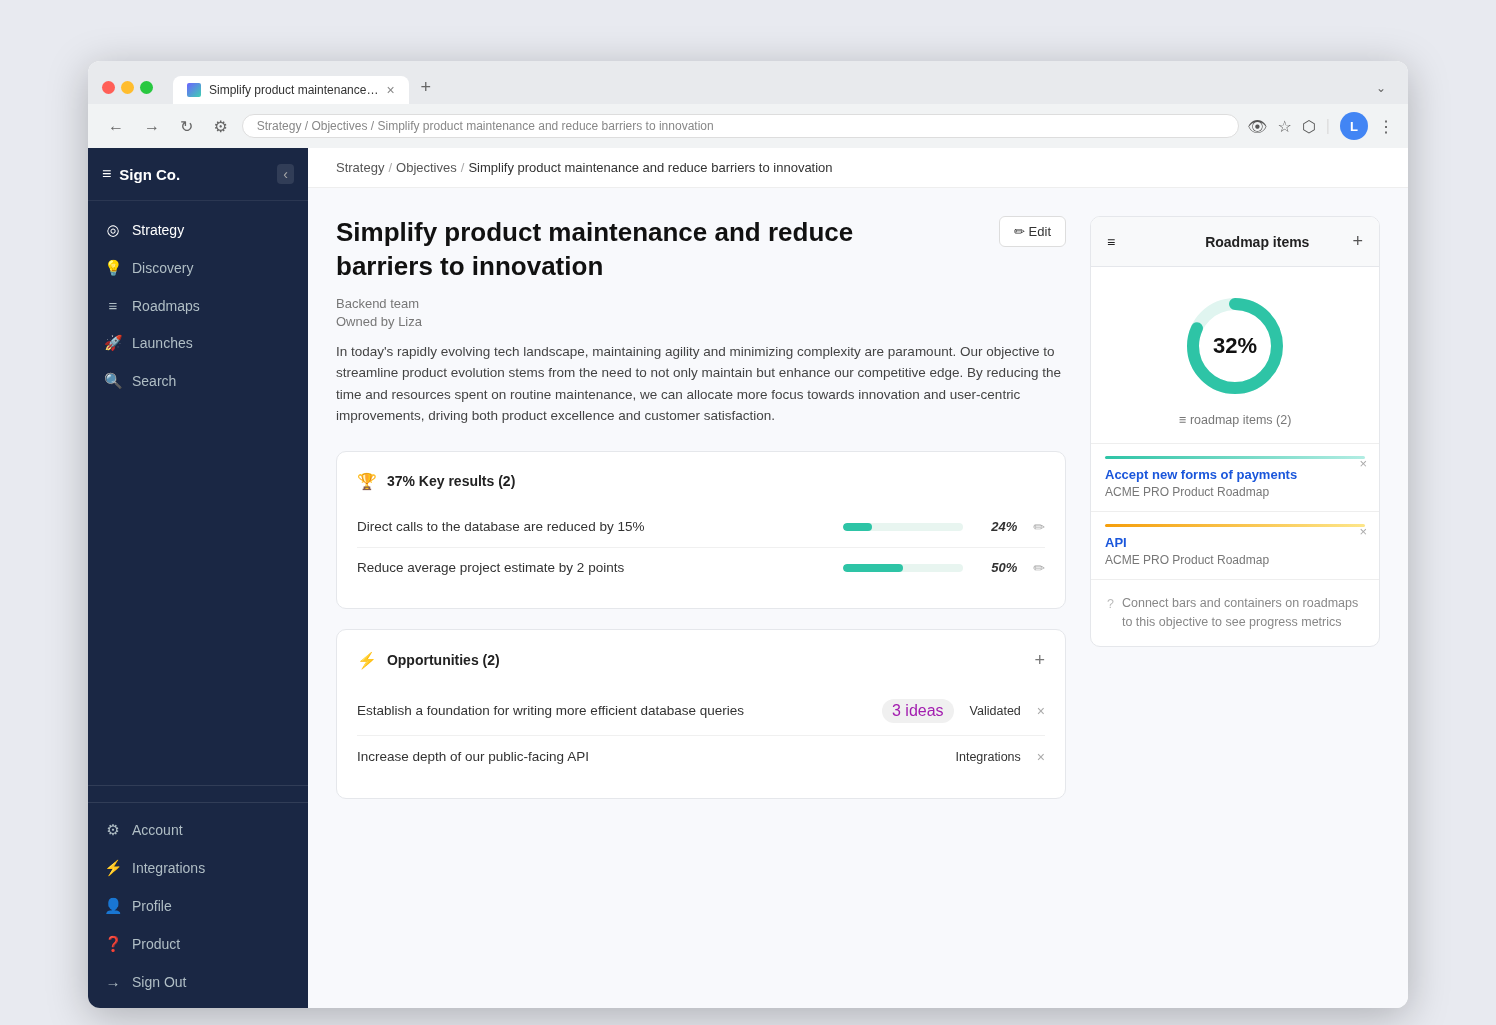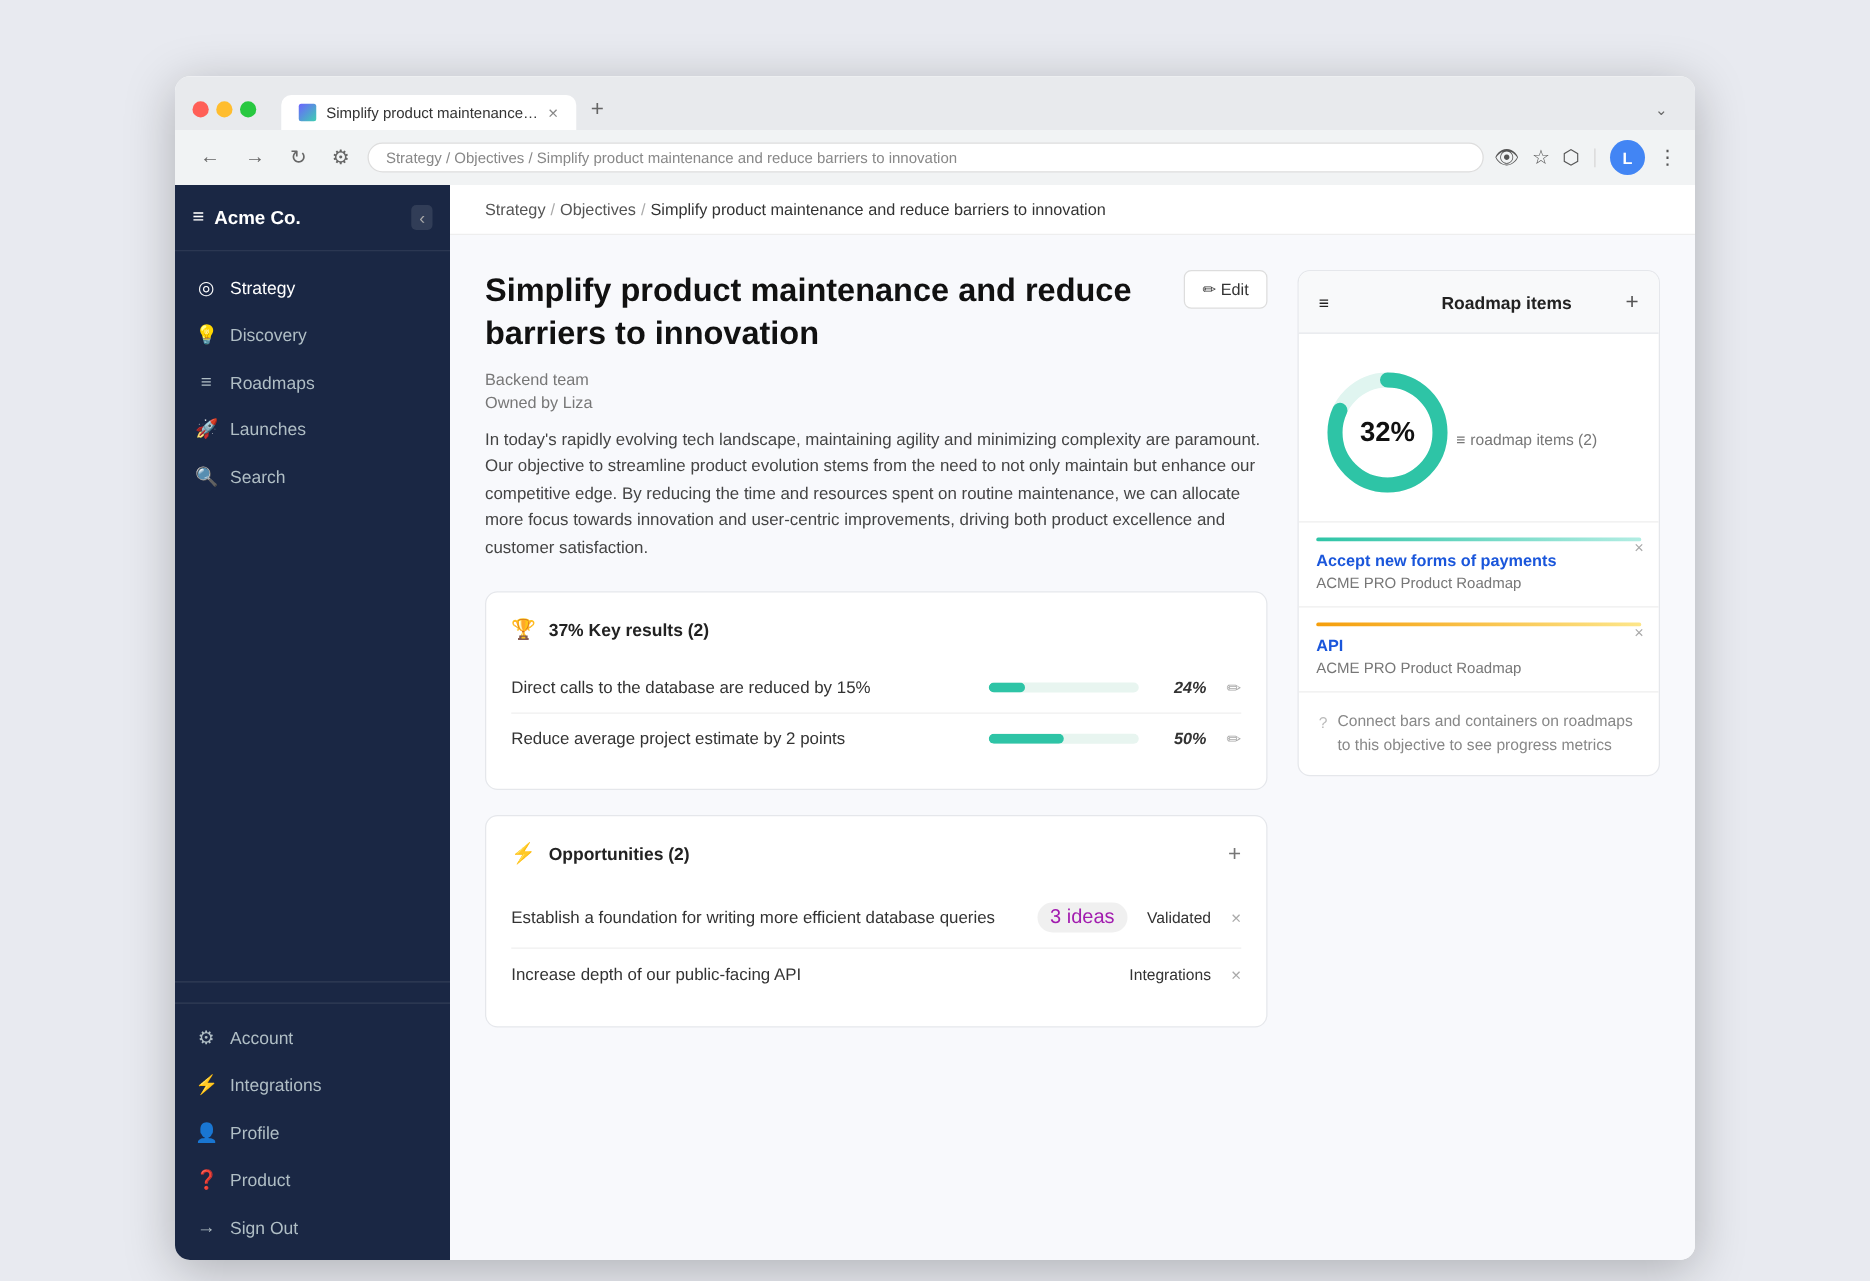--- a/index.html
+++ b/index.html
@@ -1,19 +1,19 @@
 <!DOCTYPE html>
 <html><head>
   <meta charset="utf-8">
   <style>
     * { box-sizing: border-box; margin: 0; padding: 0; }
     body { font-family: -apple-system, BlinkMacSystemFont, 'Segoe UI', sans-serif; background: #e8eaf0; display: flex; justify-content: center; align-items: center; min-height: 100vh; }
 
     .browser-window {
-      width: 1216px;
+      width: 1320px;
       background: #fff;
       border-radius: 12px;
       box-shadow: 0 8px 40px rgba(0,0,0,0.25);
       overflow: hidden;
       margin-top: 44px;
     }
 
     
     .browser-titlebar {
       background: #e8eaed;
@@ -222,21 +222,21 @@
       border-bottom: 1px solid #e5e7eb;
       font-size: 14px;
       font-weight: 600;
       color: #222;
     }
     .add-roadmap-btn { background: none; border: none; cursor: pointer; color: #555; font-size: 18px; }
 
     
     .chart-area {
       display: flex;
-      flex-direction: row;
+      flex-direction: column;
       align-items: center;
       padding: 24px 16px 16px;
       border-bottom: 1px solid #eee;
     }
     .donut-container { position: relative; width: 110px; height: 110px; }
     .donut-svg { transform: rotate(-90deg); }
     .donut-bg { fill: none; stroke: #e0f5f0; stroke-width: 12; }
     .donut-fill { fill: none; stroke: #2ec4a6; stroke-width: 12; stroke-linecap: round; stroke-dasharray: 216 345; }
     .donut-label {
       position: absolute; top: 50%; left: 50%;
@@ -306,21 +306,21 @@
       <div class="user-avatar">L</div>
       <span class="toolbar-icon">⋮</span>
     </div>
   </div>
 
   <div class="app-container">
 
     <div class="sidebar">
       <div class="sidebar-header">
         <span class="sidebar-logo">≡</span>
-        <span class="sidebar-title">Acme Co.</span>
+        <span class="sidebar-title">Sign Co.</span>
         <button class="sidebar-collapse">‹</button>
       </div>
 
       <div class="sidebar-nav">
         <div class="sidebar-item active">
           <span class="sidebar-item-icon">◎</span>
           <span>Strategy</span>
         </div>
         <div class="sidebar-item">
           <span class="sidebar-item-icon">💡</span>

